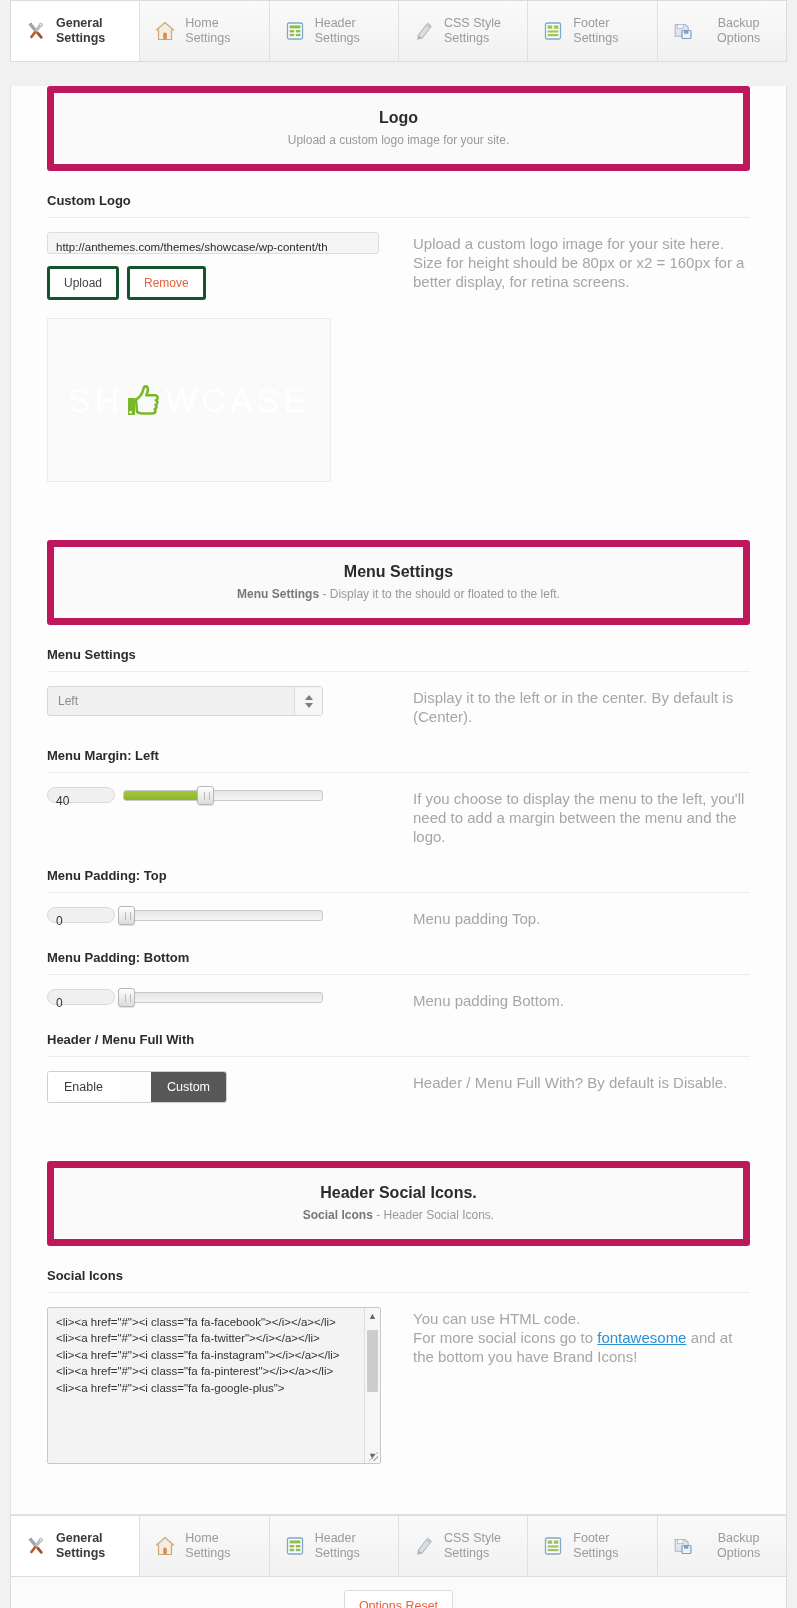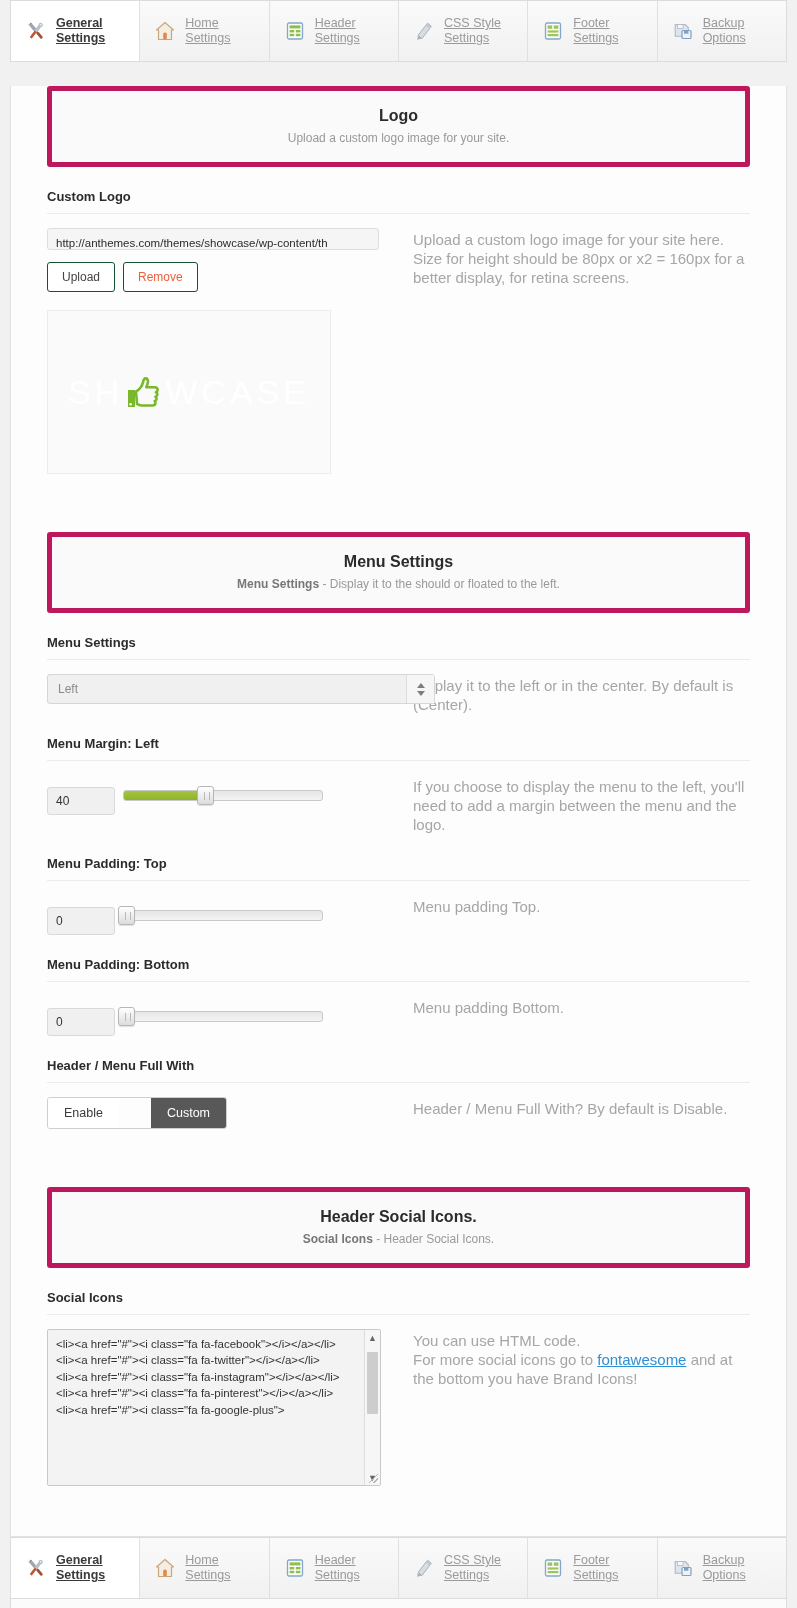--- a/index.html
+++ b/index.html
@@ -38,41 +38,40 @@
     flex: 1 1 0;
     display: flex;
     align-items: center;
     gap: 9px;
     padding: 9px 10px 9px 14px;
     border-right: 1px solid #e0e0e0;
     background: linear-gradient(to bottom,#fafafa 0%, #f1f1f1 100%);
     min-height: 60px;
     cursor: pointer;
   }
-  .tab:last-child { border-right: none; }
+  .tab:last-child { border-right: none; text-align: center; }
   .tab.active {
     background: #ffffff;
     border-right-color: #e0e0e0;
   }
   .tab-label {
     font-size: 12.5px;
     line-height: 15px;
     color: #9a9a9a;
     font-weight: normal;
     max-width: 72px;
-    text-decoration: underline;
   }
   .tab.active .tab-label { color: #3a3a3a; font-weight: bold; }
   .tab-icon { width: 22px; height: 22px; flex: 0 0 22px; position: relative; }
 
   
   .section-box {
     margin: 24px 36px 0 36px;
     background: #fafafa;
-    border: 5px solid #be185d;
+    border: 7px solid #be185d;
     border-radius: 3px;
     padding: 16px 10px 17px;
     text-align: center;
   }
   .section-title {
     font-size: 16px;
     font-weight: bold;
     color: #2b2b2b;
     margin-bottom: 6px;
   }
@@ -114,21 +113,21 @@
     padding: 0 8px;
     font-family: "Liberation Sans", sans-serif;
     font-size: 11.5px;
     color: #2b2b2b;
     overflow: hidden;
     white-space: nowrap;
     line-height: 28px;
   }
   .select-wrap {
     position: relative;
-    width: 388px;
+    width: 276px;
     height: 30px;
     background: #f0f0f0;
     border: 1px solid #d6d6d6;
     border-radius: 3px;
   }
   .select-wrap .sel-text {
     line-height: 28px;
     padding-left: 10px;
     font-size: 12px;
     color: #8a8a8a;
@@ -148,21 +147,21 @@
     border-left: 4px solid transparent;
     border-right: 4px solid transparent;
   }
   .caret-up { border-bottom: 5px solid #7d7d7d; }
   .caret-down { border-top: 5px solid #7d7d7d; }
 
   
   .btn-row { margin-top: 12px; display: flex; gap: 8px; }
   .btn {
     background: #fff;
-    border: 1px solid #14532d;
+    border: 3px solid #14532d;
     border-radius: 3px;
     padding: 7px 14px;
     font-size: 12px;
     color: #444;
     cursor: pointer;
     font-family: "Liberation Sans", sans-serif;
   }
   .btn.danger { color: #e8603c; }
 
   
@@ -182,29 +181,28 @@
     letter-spacing: 4px;
     color: #ffffff;
     font-family: "Liberation Sans", sans-serif;
   }
   .thumb-svg { margin: 0 1px; display:block; }
 
   
   .slider-row { display: flex; align-items: center; }
   .num-input {
     width: 68px;
-    height: 28px;
+    height: 16px;
     background: #f0f0f0;
     border: 1px solid #d9d9d9;
-    border-radius: 3px;
+    border-radius: 10px;
     font-size: 12px;
     color: #333;
     padding: 0 8px;
     line-height: 26px;
-    margin-top: 12px;
   }
   .slider-track {
     position: relative;
     margin-left: 8px;
     width: 200px;
     height: 11px;
     background: linear-gradient(to bottom,#e6e6e6,#f4f4f4);
     border: 1px solid #c9c9c9;
     border-radius: 3px;
   }

